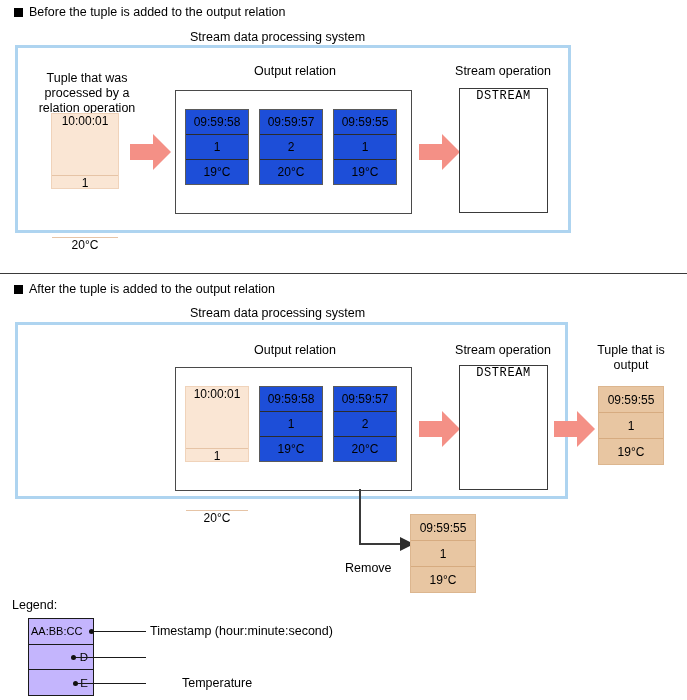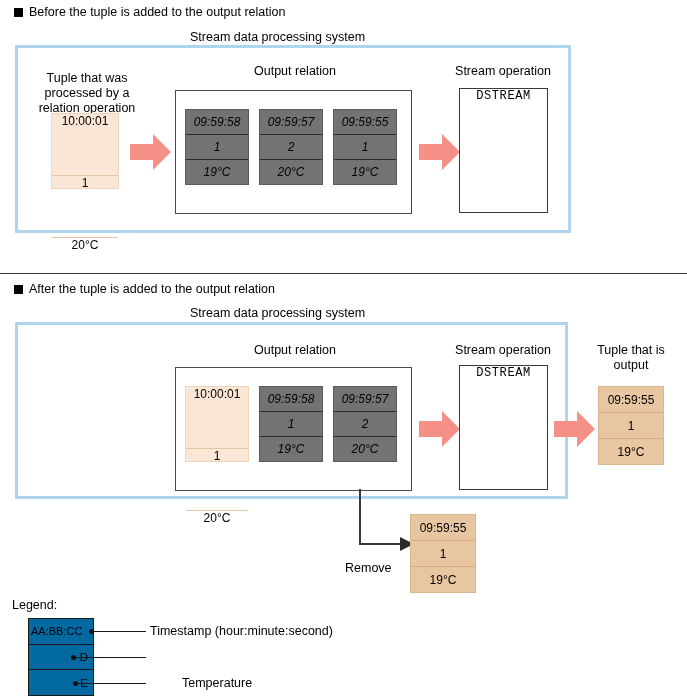--- a/index.html
+++ b/index.html
@@ -74,22 +74,21 @@
     flex: 1 1 0;
     display: flex;
     align-items: center;
     justify-content: center;
     font-size: 12px;
     box-sizing: border-box;
   }
   
   .tuple.white {
     border: 1.6px solid #5a5a5a;
-    background: #737373;
-    font-style: italic;
+    background: #1d4ed8;
   }
   .tuple.white .cell + .cell {
     border-top: 1.6px solid #2c2c2c;
   }
   
   .tuple.peach {
     background: #fae6d4;
     border: 1px solid #f0d3ba;
     gap: 47px;
   }
@@ -123,21 +122,21 @@
   
   .arrow-pink {
     position: absolute;
   }
 
   
   .legend-title { font-size: 12.5px; }
   .legend-box {
     border: 1.3px solid #1a1a1a;
     box-sizing: border-box;
-    background: #0369a1;
+    background: #c4b5fd;
     display: flex;
     flex-direction: column;
   }
   .legend-box .lcell {
     flex: 1 1 0;
     display: flex;
     align-items: center;
     justify-content: flex-end;
     padding-right: 5px;
     font-size: 11.5px;

